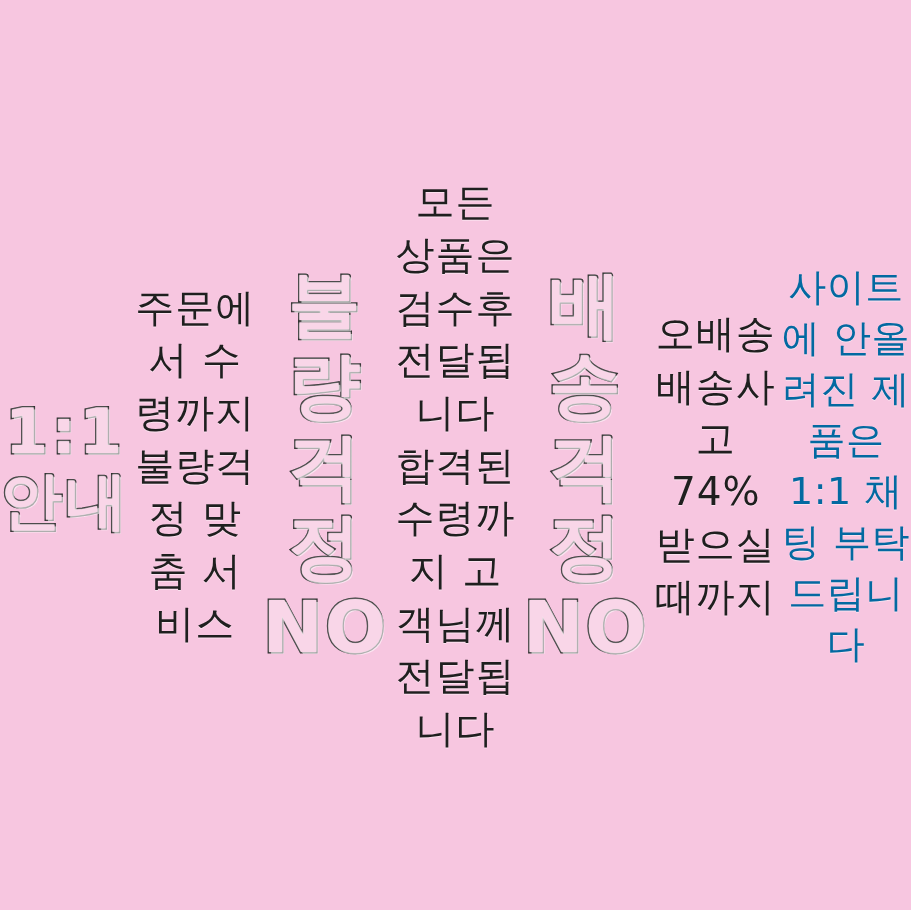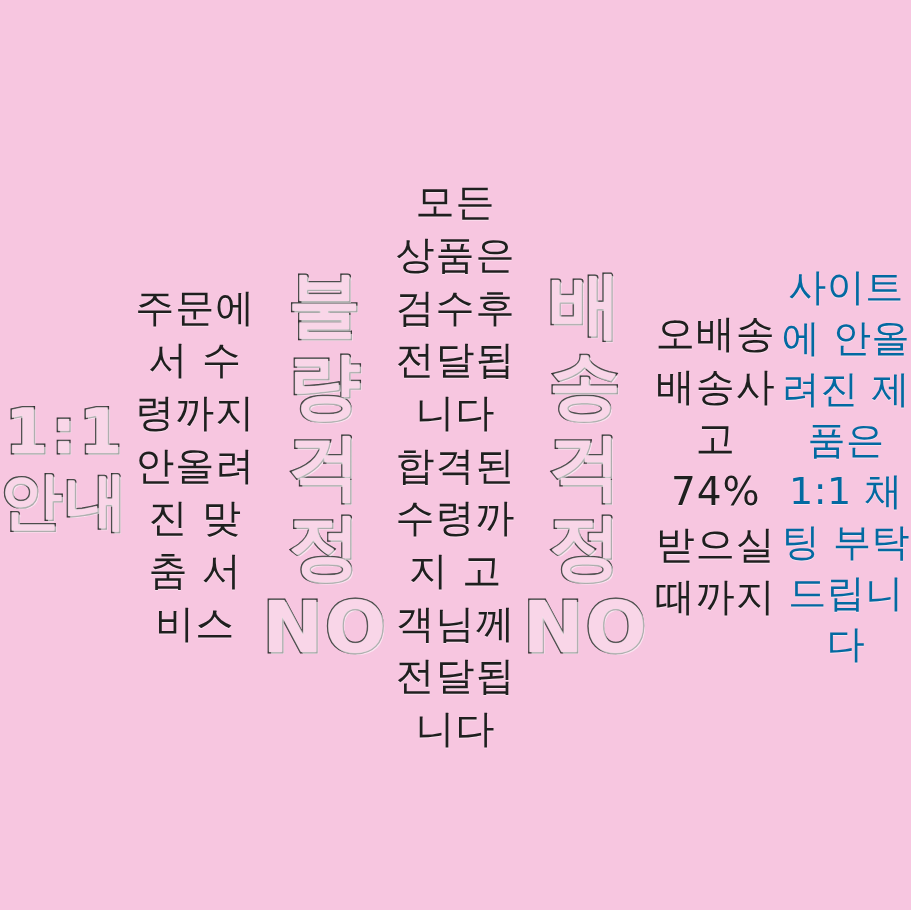--- a/index.html
+++ b/index.html
@@ -76,21 +76,21 @@
 <div class="poster">
 
   <div class="block">
     <div class="headline">1:1 안내</div>
   </div>
 
   <div class="sp-1"></div>
 
   <div class="block">
     <span class="body-text line">주문에서 수령까지</span>
-    <span class="body-text line">안올려진 맞춤 서비스</span>
+    <span class="body-text line">불량걱정 맞춤 서비스</span>
   </div>
 
   <div class="sp-3"></div>
 
   <div class="block">
     <div class="headline sub">불량걱정 NO</div>
   </div>
 
   <div class="sp-4"></div>
 

